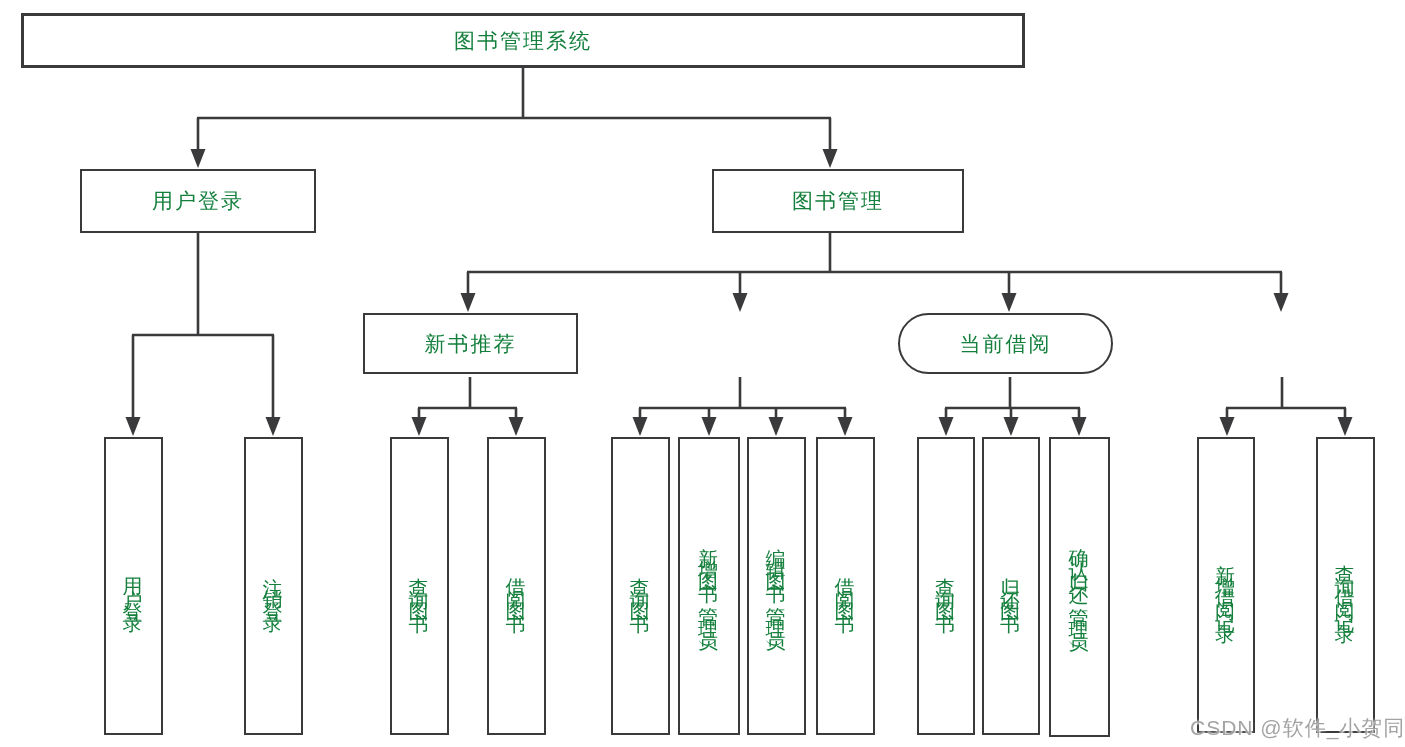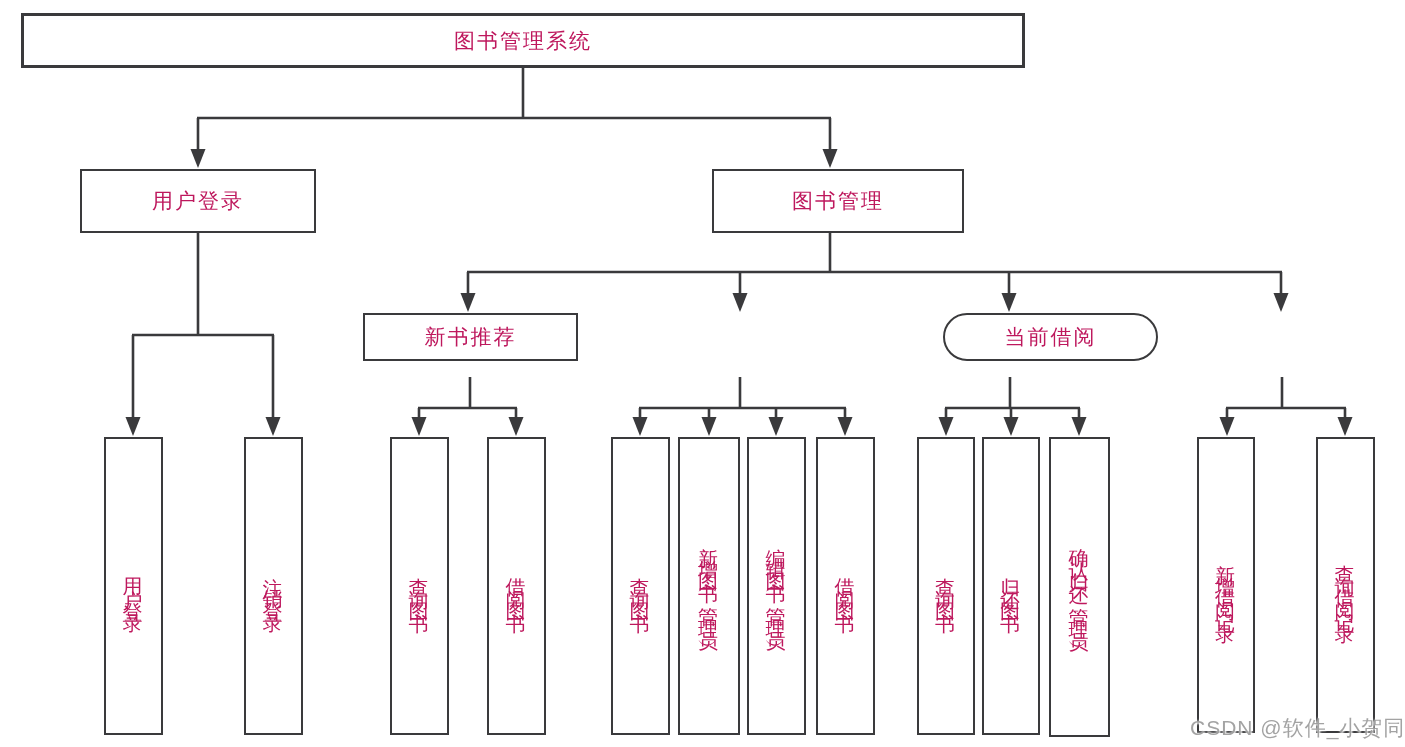--- a/index.html
+++ b/index.html
@@ -4,29 +4,29 @@
 <style>
   html,body{margin:0;padding:0;background:#fff;}
   .canvas{
     position:relative;width:1405px;height:747px;background:#ffffff;
     font-family:"Liberation Sans","DejaVu Sans",sans-serif;overflow:hidden;
   }
   .svg-layer{position:absolute;left:0;top:0;width:1405px;height:747px;}
   .node{
     position:absolute;box-sizing:border-box;border:2.5px solid #3a3a3c;background:#ffffff;
     display:flex;align-items:center;justify-content:center;
-    color:#be185d;font-size:21px;letter-spacing:2px;white-space:nowrap;
+    color:#15803d;font-size:21px;letter-spacing:2px;white-space:nowrap;
   }
   .root{left:21px;top:13px;width:1004px;height:55px;border-width:3px;}
   .lv2-login{left:80px;top:169px;width:236px;height:64px;}
   .lv2-mgmt{left:712px;top:169px;width:252px;height:64px;}
-  .lv3{top:313px;width:215px;height:48px;}
+  .lv3{top:313px;width:215px;height:61px;}
   .lv3-rec{left:363px;}
   .lv3-borrow{left:633px;}
-  .lv3-current{left:943px;border-radius:32px;}
+  .lv3-current{left:898px;border-radius:32px;}
   .lv3-record{left:1174px;}
   .leaf{
     top:437px;width:59px;height:298px;
     writing-mode:vertical-rl;text-orientation:mixed;
     letter-spacing:12px;font-size:20px;
   }
   .lf1{left:104px;}  .lf2{left:244px;}
   .lf3{left:390px;}  .lf4{left:487px;}
   .lf5{left:611px;}  .lf6{left:678px;width:62px;}
   .lf7{left:747px;}  .lf8{left:816px;}

